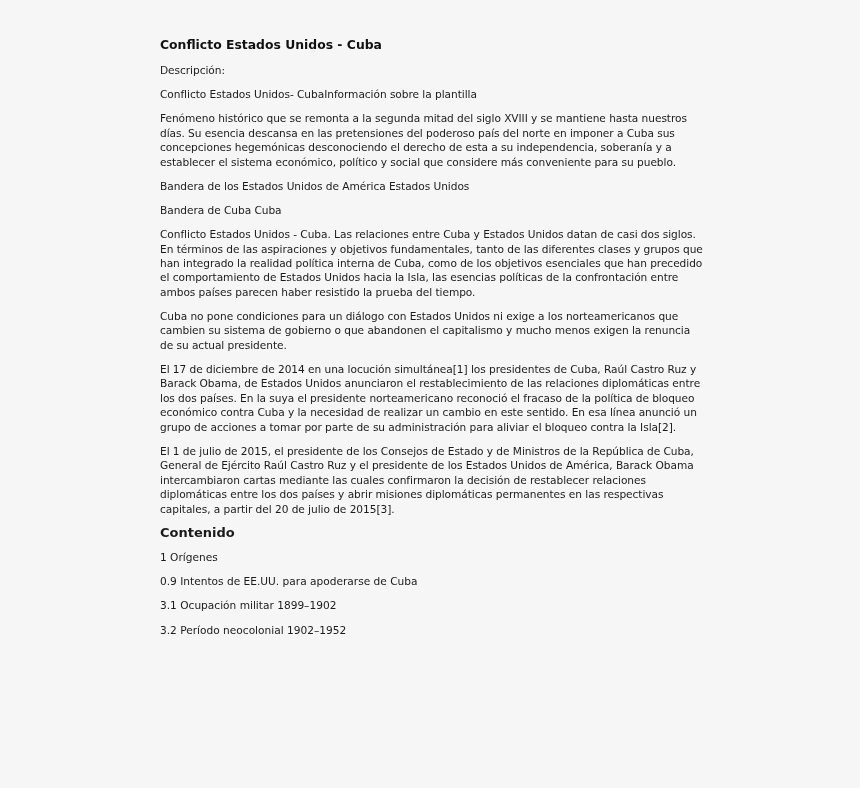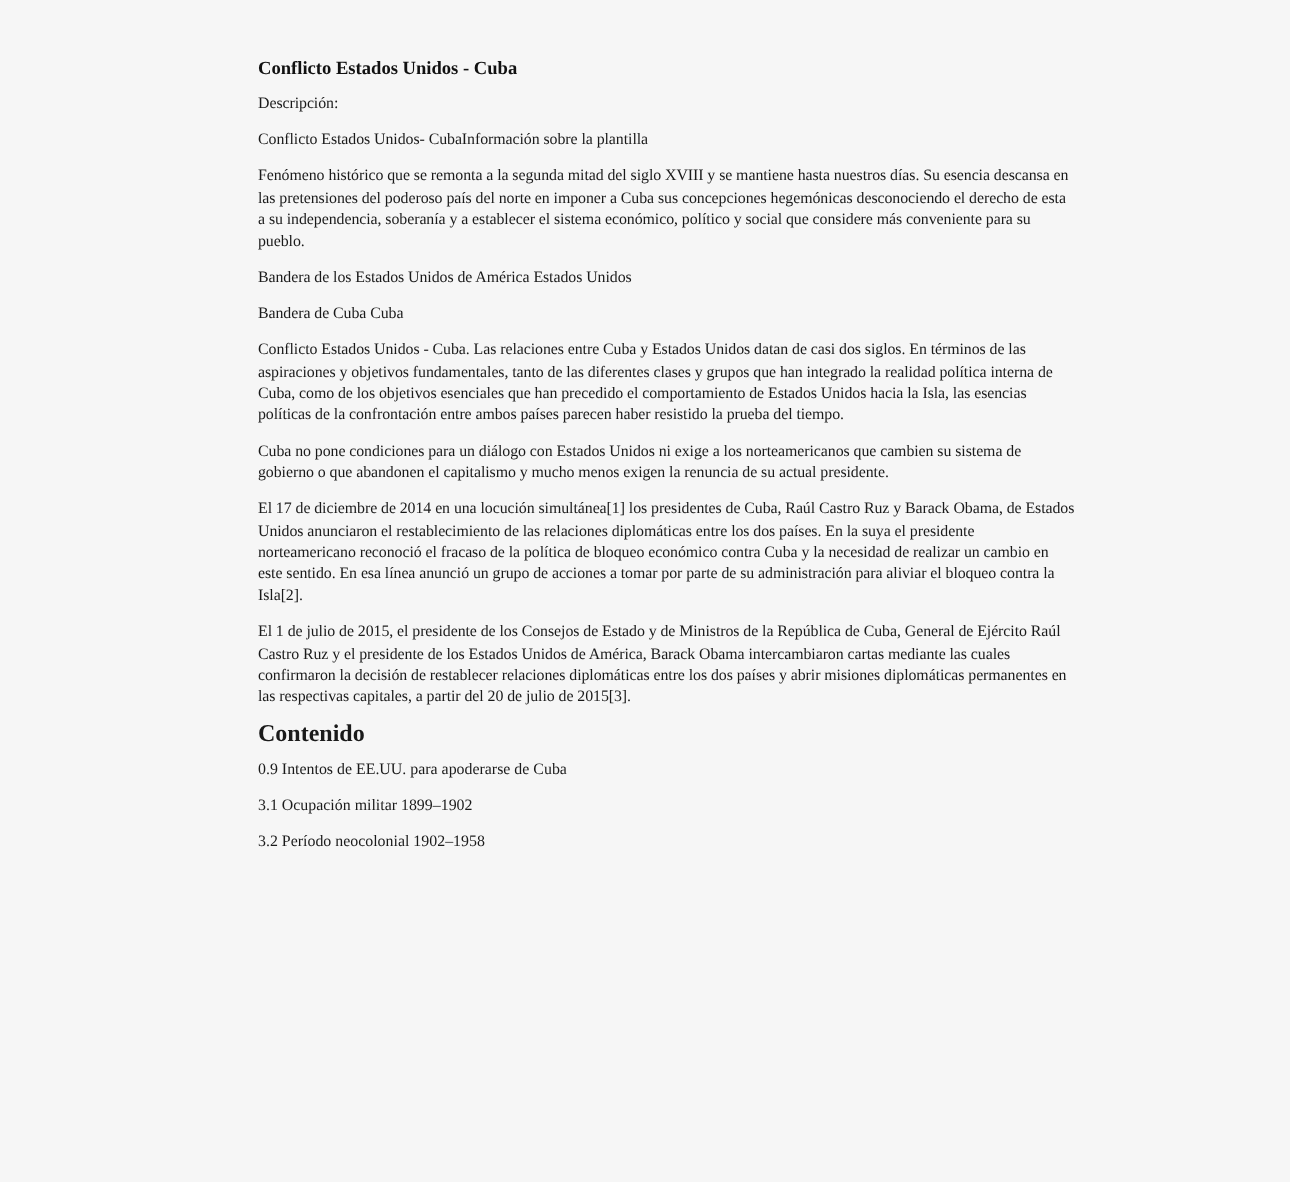--- a/index.html
+++ b/index.html
@@ -10,40 +10,39 @@
     body {
       width: 860px;
       height: 788px;
       overflow: hidden;
       position: relative;
       font-family: "DejaVu Sans", sans-serif;
       color: #1a1a1a;
     }
     .doc {
       position: absolute;
-      left: 172px;
+      left: 160px;
       top: 37px;
       width: 545px;
-      font-family: Liberation Serif, serif;
     }
     .title {
       font-size: 12.4px;
       font-weight: bold;
       line-height: 16px;
       margin: 0 0 10px 0;
       color: #111;
     }
     .para {
       font-size: 10.6px;
       line-height: 14.4px;
       margin: 0 0 9.8px 0;
       letter-spacing: -0.05px;
     }
     .heading {
-      font-size: 16px;
+      font-size: 13px;
       font-weight: bold;
       line-height: 14.4px;
       margin: 0 0 9.8px 0;
     }
     .toc-item {
       font-size: 10.6px;
       line-height: 14.4px;
       margin: 0 0 9.8px 0;
     }
   </style>
@@ -68,17 +67,18 @@
 
   <p class="para">Cuba no pone condiciones para un diálogo con Estados Unidos ni exige a los norteamericanos que cambien su sistema de gobierno o que abandonen el capitalismo y mucho menos exigen la renuncia de su actual presidente.</p>
 
   <p class="para">El 17 de diciembre de 2014 en una locución simultánea[1] los presidentes de Cuba, Raúl Castro Ruz y Barack Obama, de Estados Unidos anunciaron el restablecimiento de las relaciones diplomáticas entre los dos países. En la suya el presidente norteamericano reconoció el fracaso de la política de bloqueo económico contra Cuba y la necesidad de realizar un cambio en este sentido. En esa línea anunció un grupo de acciones a tomar por parte de su administración para aliviar el bloqueo contra la Isla[2].</p>
 
   <p class="para">El 1 de julio de 2015, el presidente de los Consejos de Estado y de Ministros de la República de Cuba, General de Ejército Raúl Castro Ruz y el presidente de los Estados Unidos de América, Barack Obama intercambiaron cartas mediante las cuales confirmaron la decisión de restablecer relaciones diplomáticas entre los dos países y abrir misiones diplomáticas permanentes en las respectivas capitales, a partir del 20 de julio de 2015[3].</p>
 
   <h2 class="heading">Contenido</h2>
 
   <div>
+    <p class="toc-item">1 Orígenes</p>
     <p class="toc-item">0.9 Intentos de EE.UU. para apoderarse de Cuba</p>
     <p class="toc-item">3.1 Ocupación militar 1899–1902</p>
-    <p class="toc-item">3.2 Período neocolonial 1902–1958</p>
+    <p class="toc-item">3.2 Período neocolonial 1902–1952</p>
   </div>
 </div>
 
 </body></html>

